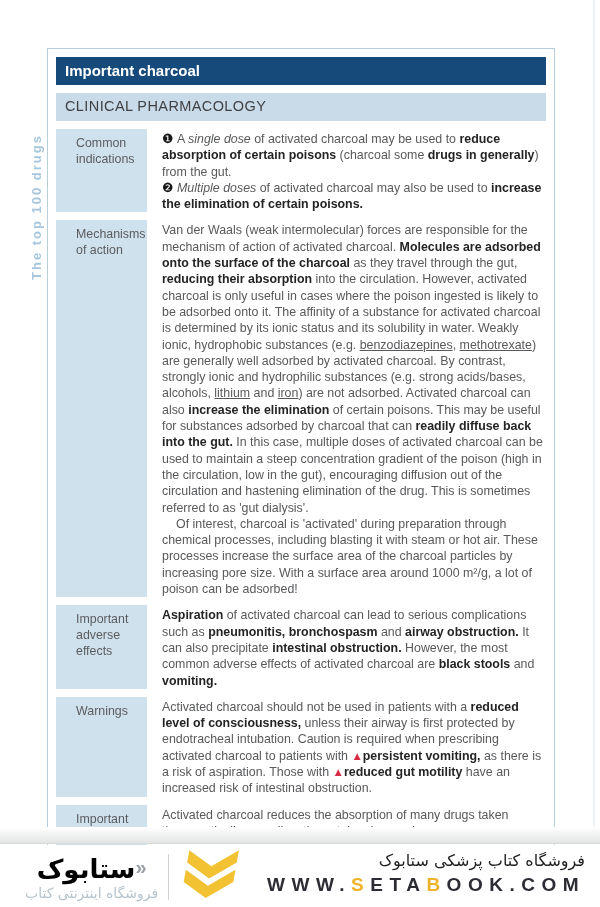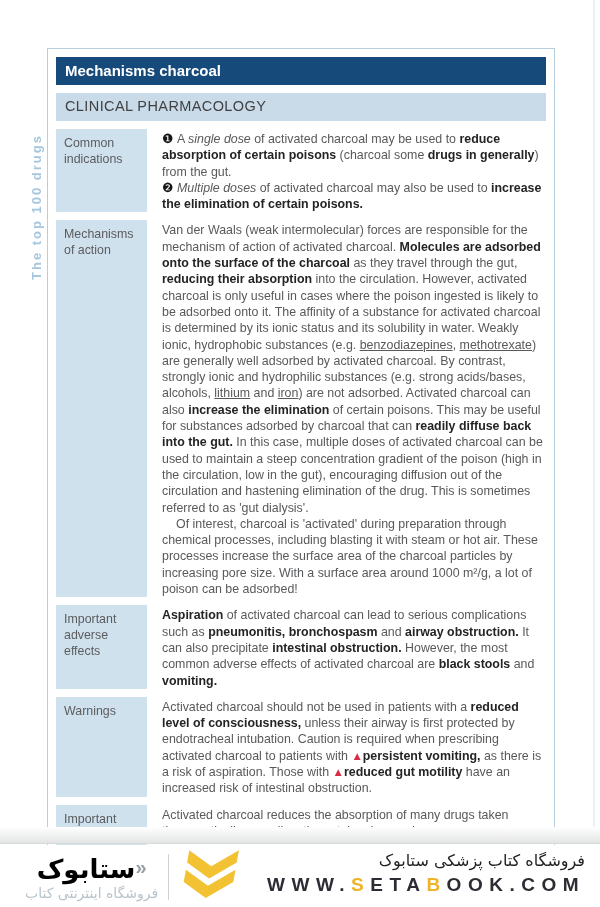--- a/index.html
+++ b/index.html
@@ -20,21 +20,21 @@
   
   .drug-table { position:absolute; left:47px; top:48px; width:508px;
     border:1px solid #b7cedd; background:#fff; padding:8px; }
   .title-bar { background:#164a7b; color:#fff; font-weight:bold;
     font-size:15px; height:28px; line-height:28px; padding:0 9px; }
   .section-bar { background:#c9dbe9; color:#414144; font-size:14.5px;
     height:28px; line-height:26px; padding:0 9px; letter-spacing:0.4px;
     margin-top:8px; }
   .row { display:flex; margin-top:8px; align-items:stretch; }
   .label-cell { width:91px; flex:0 0 91px; background:#d0e1ee;
-    color:#5b5c5e; font-size:12.4px; line-height:16px; padding:6px 8px; }
+    color:#5b5c5e; font-size:12.4px; line-height:16px; padding:6px 20px; }
   .row-gap { width:15px; flex:0 0 15px; }
   .content-cell { flex:1; font-size:12.4px; line-height:16.3px;
     color:#58595b; padding-top:2px; }
   .para { margin:0; }
   .para.indent { text-indent:14px; }
   .seg-n { color:#58595b; }
   .seg-b { color:#242425; font-weight:bold; }
   .seg-i { color:#58595b; font-style:italic; }
   .seg-u { color:#58595b; text-decoration:underline; }
   .seg-num { color:#161616; font-size:12.8px; }
@@ -71,21 +71,21 @@
 </head>
 <body>
 
 <div class="page">
 
   <div class="scan-edge"></div>
 
   <div class="side-text">The top 100 drugs</div>
 
   <div class="drug-table">
-    <div class="title-bar">Mechanisms charcoal</div>
+    <div class="title-bar">Important charcoal</div>
     <div class="section-bar">CLINICAL PHARMACOLOGY</div>
 
     <div class="row">
       <div class="label-cell">Common indications</div>
       <div class="row-gap"></div>
       <div class="content-cell">
           <div class="para"><span class="seg-num">❶ </span><span class="seg-n">A </span><span class="seg-i">single dose</span><span class="seg-n"> of activated charcoal may be used to </span><span class="seg-b">reduce absorption of certain poisons</span><span class="seg-n"> (charcoal some </span><span class="seg-b">drugs in generally</span><span class="seg-n">) from the gut.</span></div>
           <div class="para"><span class="seg-num">❷ </span><span class="seg-i">Multiple doses</span><span class="seg-n"> of activated charcoal may also be used to </span><span class="seg-b">increase the elimination of certain poisons.</span></div>
         </div>
     </div>

